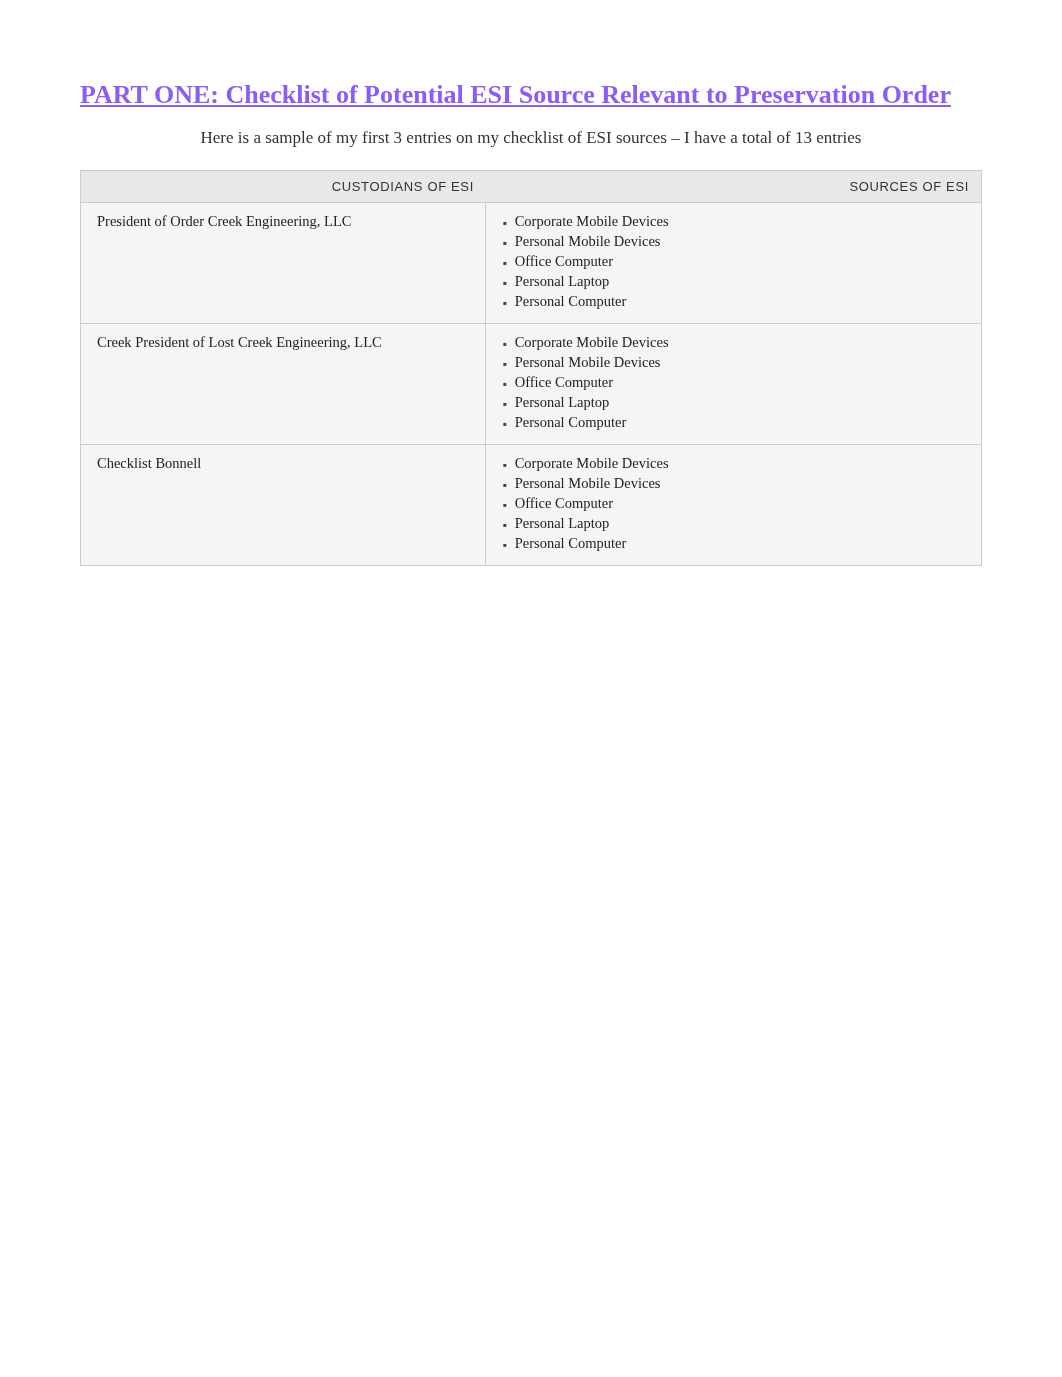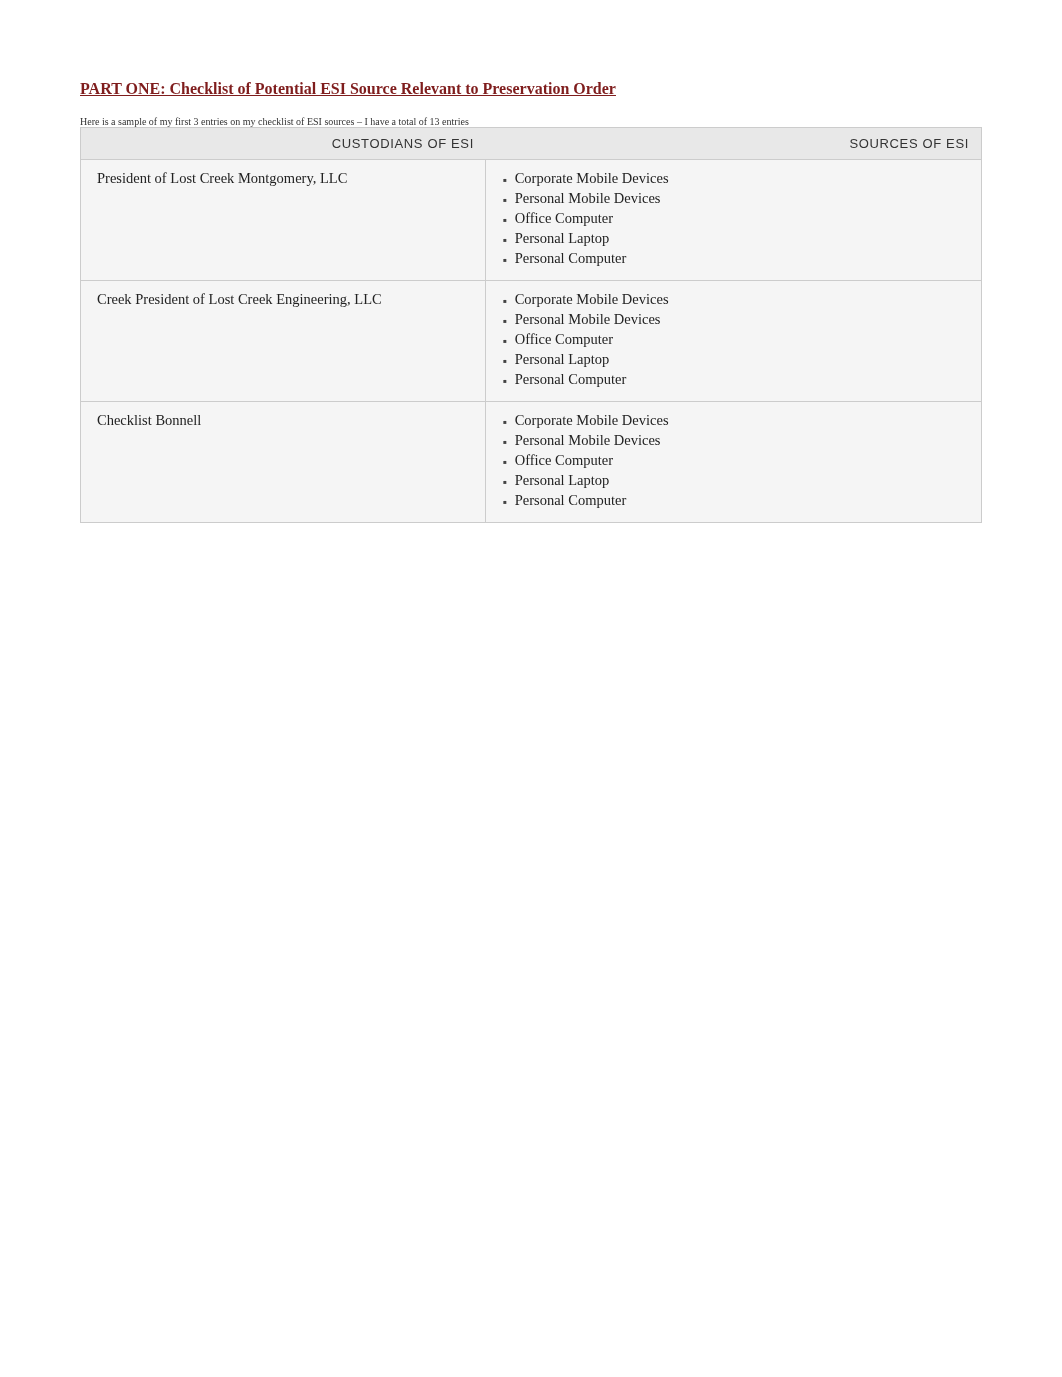--- a/index.html
+++ b/index.html
@@ -12,30 +12,31 @@
       background: #ffffff;
       font-family: Georgia, 'Times New Roman', Times, serif;
       font-size: 15px;
       color: #222;
       width: 1062px;
       min-height: 1377px;
       padding: 80px 80px;
     }
 
     .page-title {
-      font-size: 16px;
+      font-size: 26px;
       font-weight: bold;
       text-decoration: underline;
       margin-bottom: 18px;
-      color: #7f1d1d;
+      color: #8b5cf6;
     }
 
     .subtitle {
-      font-size: 10px;
-      margin-bottom: 0;
+      font-size: 17px;
+      text-align: center;
+      margin-bottom: 22px;
       color: #333;
     }
 
     .checklist-table {
       width: 100%;
       border-collapse: collapse;
       border: 1px solid #ccc;
       background: #f5f5f5;
     }
 
@@ -109,21 +110,21 @@
 
 <table class="checklist-table">
   <thead>
     <tr class="header-row">
       <th>CUSTODIANS OF ESI</th>
       <th>SOURCES OF ESI</th>
     </tr>
   </thead>
   <tbody id="table-body">
   <tr>
-        <td class="custodian-col">President of Lost Creek Montgomery, LLC</td>
+        <td class="custodian-col">President of Order Creek Engineering, LLC</td>
         <td class="sources-col">
           <ul class="source-list">
             <li>
               <span class="bullet">▪</span>
               <span>Corporate Mobile Devices</span>
             </li>
             <li>
               <span class="bullet">▪</span>
               <span>Personal Mobile Devices</span>
             </li>

